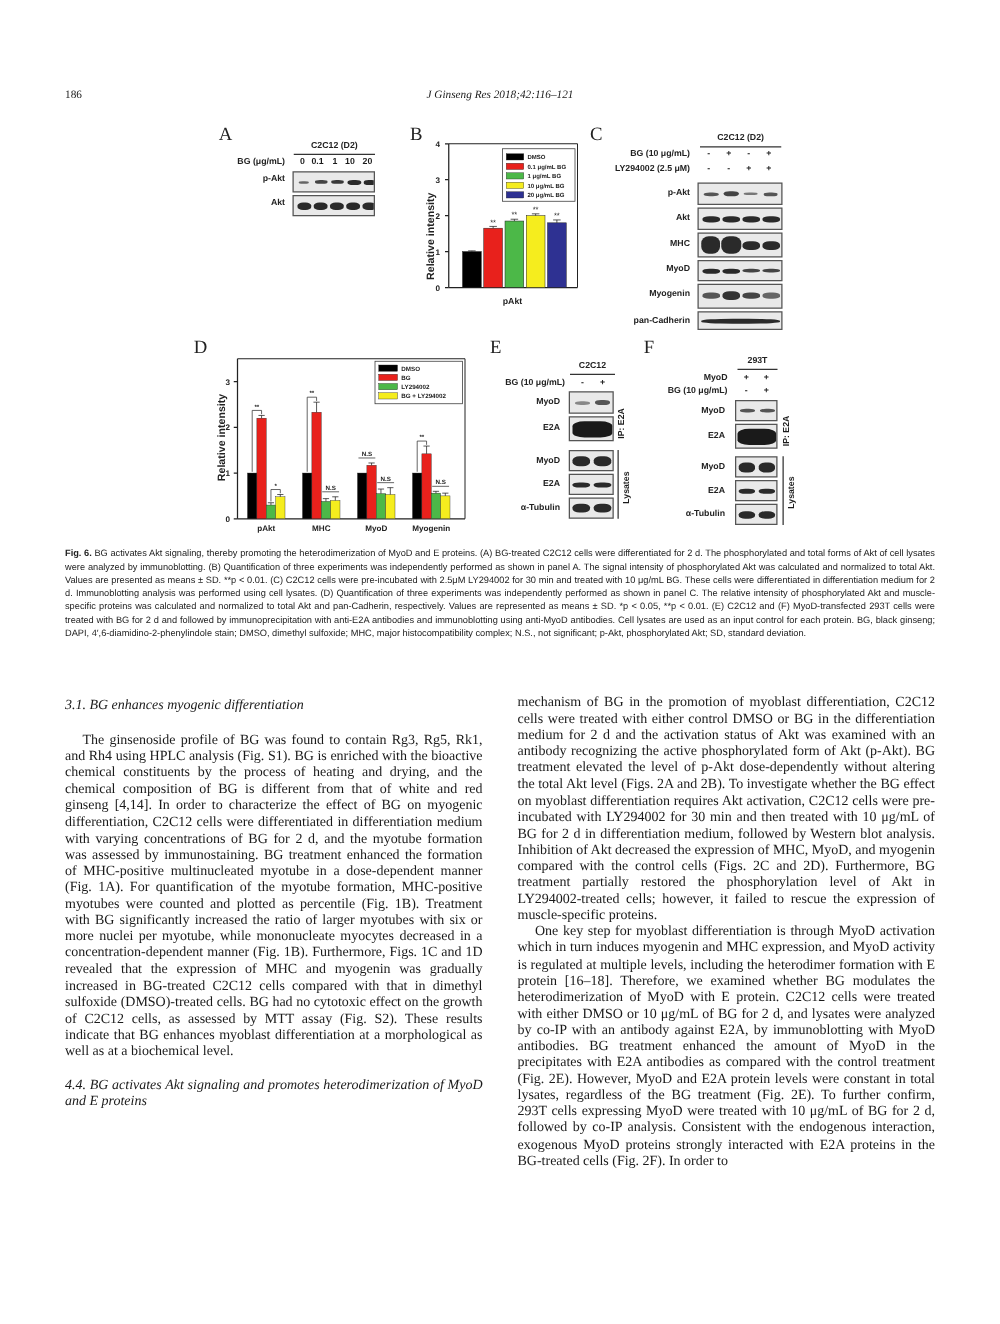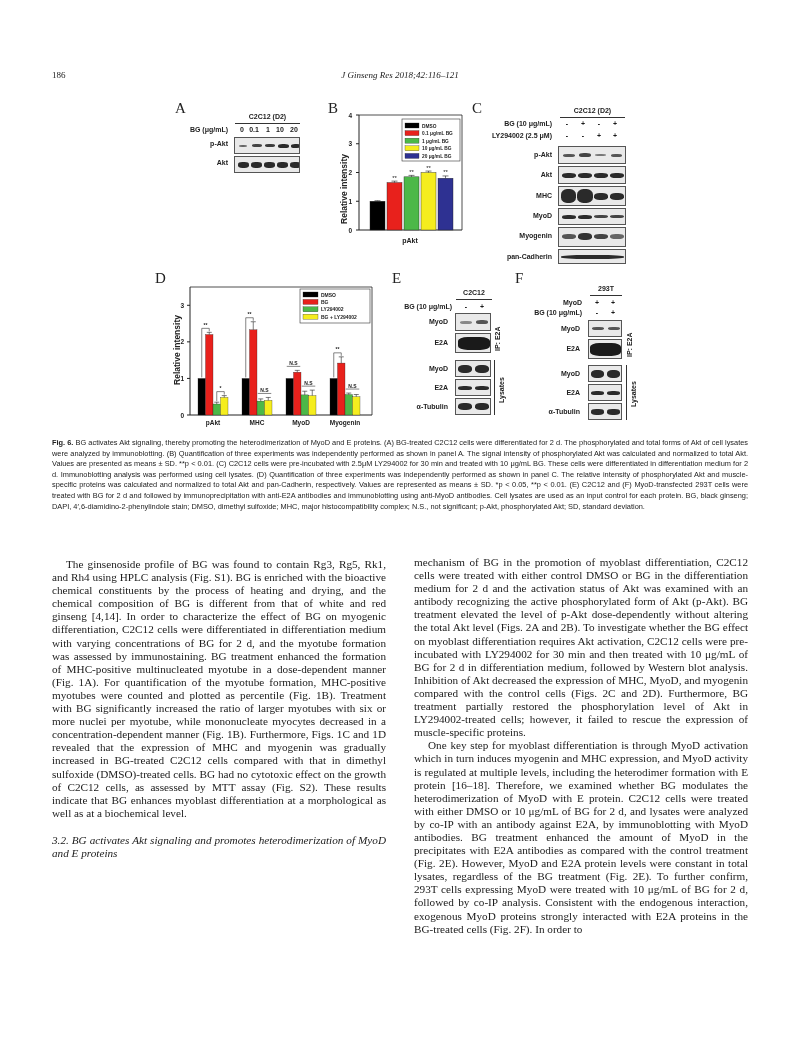--- a/index.html
+++ b/index.html
@@ -365,21 +365,22 @@
     <span class="vert-label" style="left:120px;top:142px;">Lysates</span>
   </div>
 </div>
 
 <div class="caption">
   <b>Fig. 6.</b>
   <span>BG activates Akt signaling, thereby promoting the heterodimerization of MyoD and E proteins. (A) BG-treated C2C12 cells were differentiated for 2 d. The phosphorylated and total forms of Akt of cell lysates were analyzed by immunoblotting. (B) Quantification of three experiments was independently performed as shown in panel A. The signal intensity of phosphorylated Akt was calculated and normalized to total Akt. Values are presented as means ± SD. **p &lt; 0.01. (C) C2C12 cells were pre-incubated with 2.5μM LY294002 for 30 min and treated with 10 μg/mL BG. These cells were differentiated in differentiation medium for 2 d. Immunoblotting analysis was performed using cell lysates. (D) Quantification of three experiments was independently performed as shown in panel C. The relative intensity of phosphorylated Akt and muscle-specific proteins was calculated and normalized to total Akt and pan-Cadherin, respectively. Values are represented as means ± SD. *p &lt; 0.05, **p &lt; 0.01. (E) C2C12 and (F) MyoD-transfected 293T cells were treated with BG for 2 d and followed by immunoprecipitation with anti-E2A antibodies and immunoblotting using anti-MyoD antibodies. Cell lysates are used as an input control for each protein. BG, black ginseng; DAPI, 4′,6-diamidino-2-phenylindole stain; DMSO, dimethyl sulfoxide; MHC, major histocompatibility complex; N.S., not significant; p-Akt, phosphorylated Akt; SD, standard deviation.</span>
 </div>
 
 <div class="col left">
+  <div class="sub-head">3.1. BG enhances myogenic differentiation</div>
   <p class="para">The ginsenoside profile of BG was found to contain Rg3, Rg5, Rk1, and Rh4 using HPLC analysis (Fig. S1). BG is enriched with the bioactive chemical constituents by the process of heating and drying, and the chemical composition of BG is different from that of white and red ginseng [4,14]. In order to characterize the effect of BG on myogenic differentiation, C2C12 cells were differentiated in differentiation medium with varying concentrations of BG for 2 d, and the myotube formation was assessed by immunostaining. BG treatment enhanced the formation of MHC-positive multinucleated myotube in a dose-dependent manner (Fig. 1A). For quantification of the myotube formation, MHC-positive myotubes were counted and plotted as percentile (Fig. 1B). Treatment with BG significantly increased the ratio of larger myotubes with six or more nuclei per myotube, while mononucleate myocytes decreased in a concentration-dependent manner (Fig. 1B). Furthermore, Figs. 1C and 1D revealed that the expression of MHC and myogenin was gradually increased in BG-treated C2C12 cells compared with that in dimethyl sulfoxide (DMSO)-treated cells. BG had no cytotoxic effect on the growth of C2C12 cells, as assessed by MTT assay (Fig. S2). These results indicate that BG enhances myoblast differentiation at a morphological as well as at a biochemical level.</p>
   <div class="gap"></div>
-  <div class="sub-head">3.2. BG activates Akt signaling and promotes heterodimerization of MyoD and E proteins</div>
+  <div class="sub-head">4.4. BG activates Akt signaling and promotes heterodimerization of MyoD and E proteins</div>
 </div>
 
 <div class="col right">
   <p class="para noindent">mechanism of BG in the promotion of myoblast differentiation, C2C12 cells were treated with either control DMSO or BG in the differentiation medium for 2 d and the activation status of Akt was examined with an antibody recognizing the active phosphorylated form of Akt (p-Akt). BG treatment elevated the level of p-Akt dose-dependently without altering the total Akt level (Figs. 2A and 2B). To investigate whether the BG effect on myoblast differentiation requires Akt activation, C2C12 cells were pre-incubated with LY294002 for 30 min and then treated with 10 μg/mL of BG for 2 d in differentiation medium, followed by Western blot analysis. Inhibition of Akt decreased the expression of MHC, MyoD, and myogenin compared with the control cells (Figs. 2C and 2D). Furthermore, BG treatment partially restored the phosphorylation level of Akt in LY294002-treated cells; however, it failed to rescue the expression of muscle-specific proteins.</p>
   <p class="para">One key step for myoblast differentiation is through MyoD activation which in turn induces myogenin and MHC expression, and MyoD activity is regulated at multiple levels, including the heterodimer formation with E protein [16–18]. Therefore, we examined whether BG modulates the heterodimerization of MyoD with E protein. C2C12 cells were treated with either DMSO or 10 μg/mL of BG for 2 d, and lysates were analyzed by co-IP with an antibody against E2A, by immunoblotting with MyoD antibodies. BG treatment enhanced the amount of MyoD in the precipitates with E2A antibodies as compared with the control treatment (Fig. 2E). However, MyoD and E2A protein levels were constant in total lysates, regardless of the BG treatment (Fig. 2E). To further confirm, 293T cells expressing MyoD were treated with 10 μg/mL of BG for 2 d, followed by co-IP analysis. Consistent with the endogenous interaction, exogenous MyoD proteins strongly interacted with E2A proteins in the BG-treated cells (Fig. 2F). In order to</p>
 </div>
 
 </body></html>

